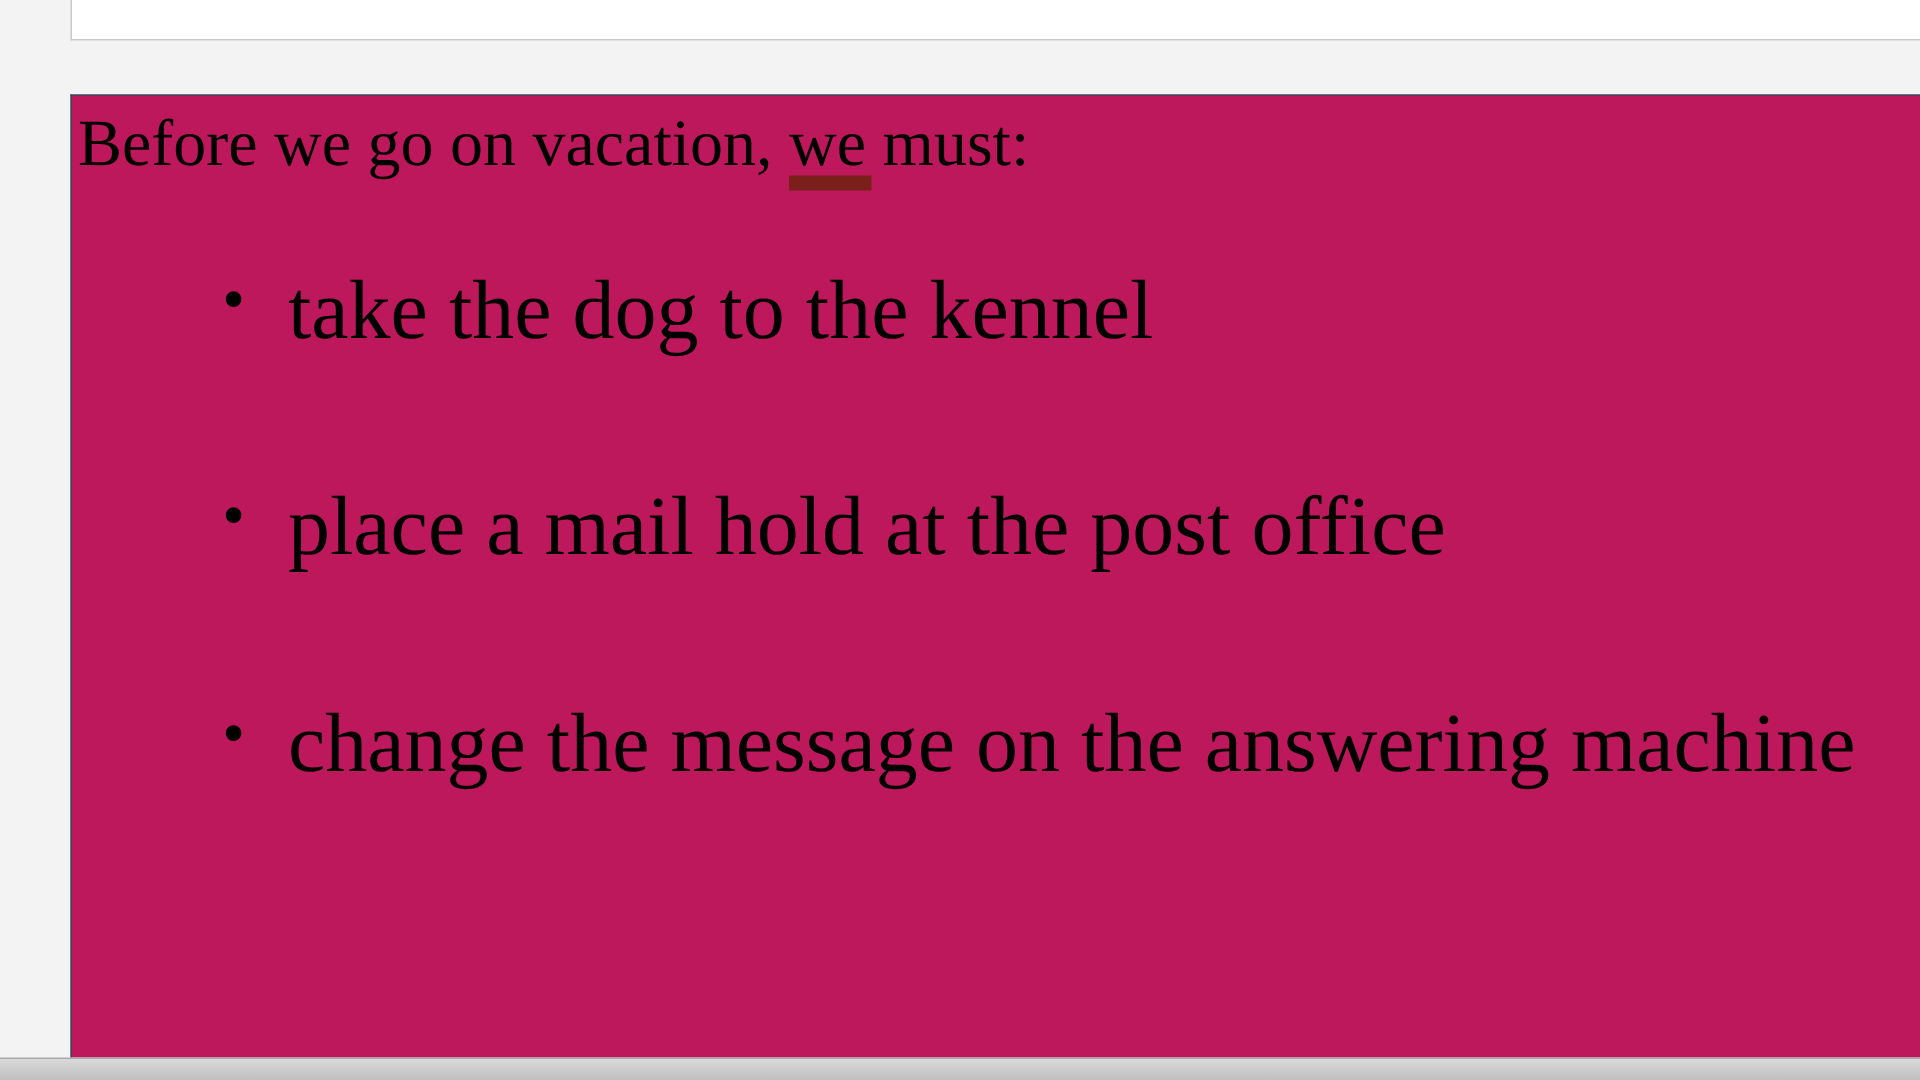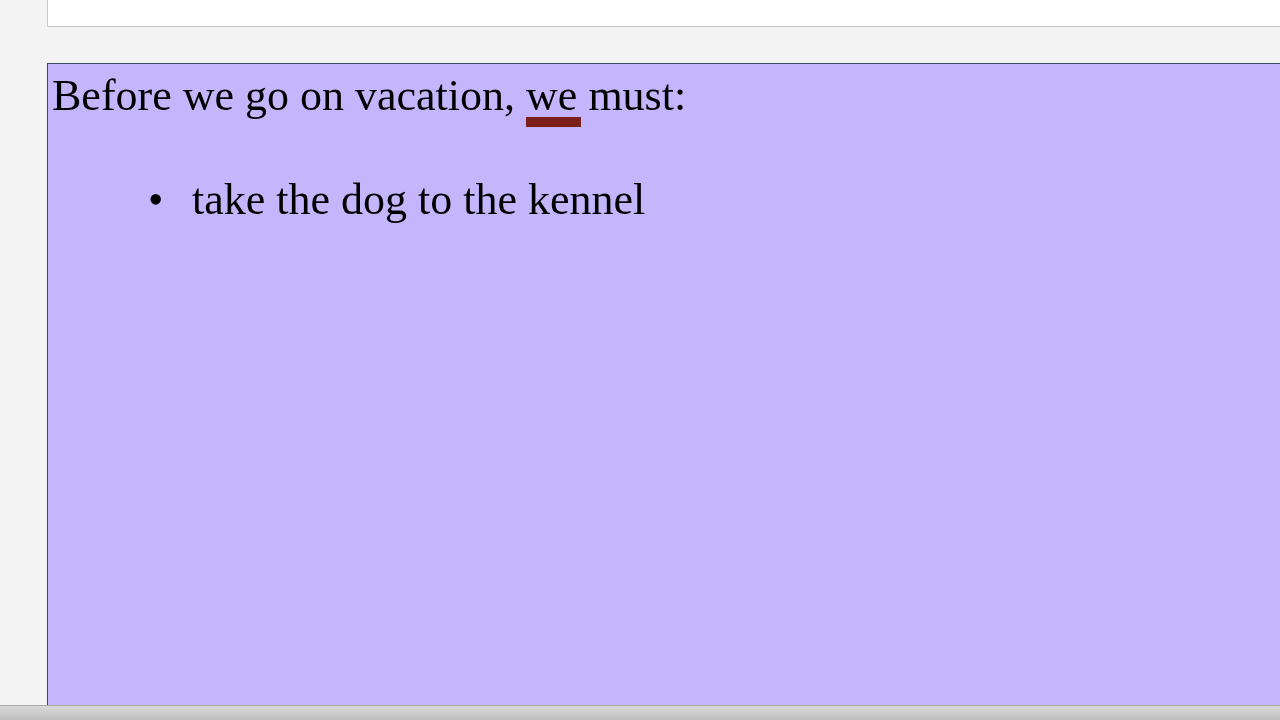--- a/index.html
+++ b/index.html
@@ -26,21 +26,21 @@
     box-sizing: border-box;
   }
 
   
   .frame-main {
     position: absolute;
     left: 47px;
     top: 63px;
     width: 1233px;
     height: 642px;
-    background: #c4b5fd;
+    background: #be185d;
     border-left: 1px solid #3a4a5a;
     border-top: 1px solid #3a4a5a;
     box-sizing: border-box;
     padding: 0;
   }
 
   .heading {
     font-size: 44px;
     line-height: 1.2;
     margin: 6px 0 0 4px;
@@ -57,21 +57,21 @@
     right: -4px;
     bottom: -4px;
     height: 10px;
     background: #7a1f1a;
   }
 
   ul.items {
     list-style: none;
     margin: 52px 0 0 0;
     padding: 0 0 0 100px;
-    font-size: 44px;
+    font-size: 56px;
   }
   ul.items li {
     position: relative;
     line-height: 1.15;
     margin: 0 0 80px 44px;
   }
   ul.items li::before {
     content: "\2022";
     position: absolute;
     left: -44px;
@@ -94,16 +94,18 @@
 <body>
 
 <div class="frame-top"></div>
 
 <div class="frame-main">
 
   <p class="heading"><span>Before we go on vacation, </span><span class="underlined">we</span><span> must:</span></p>
 
   <ul class="items">
     <li>take the dog to the kennel</li>
+    <li>place a mail hold at the post office</li>
+    <li>change the message on the answering machine</li>
   </ul>
 </div>
 
 <div class="bottom-bar"></div>
 
 </body></html>

